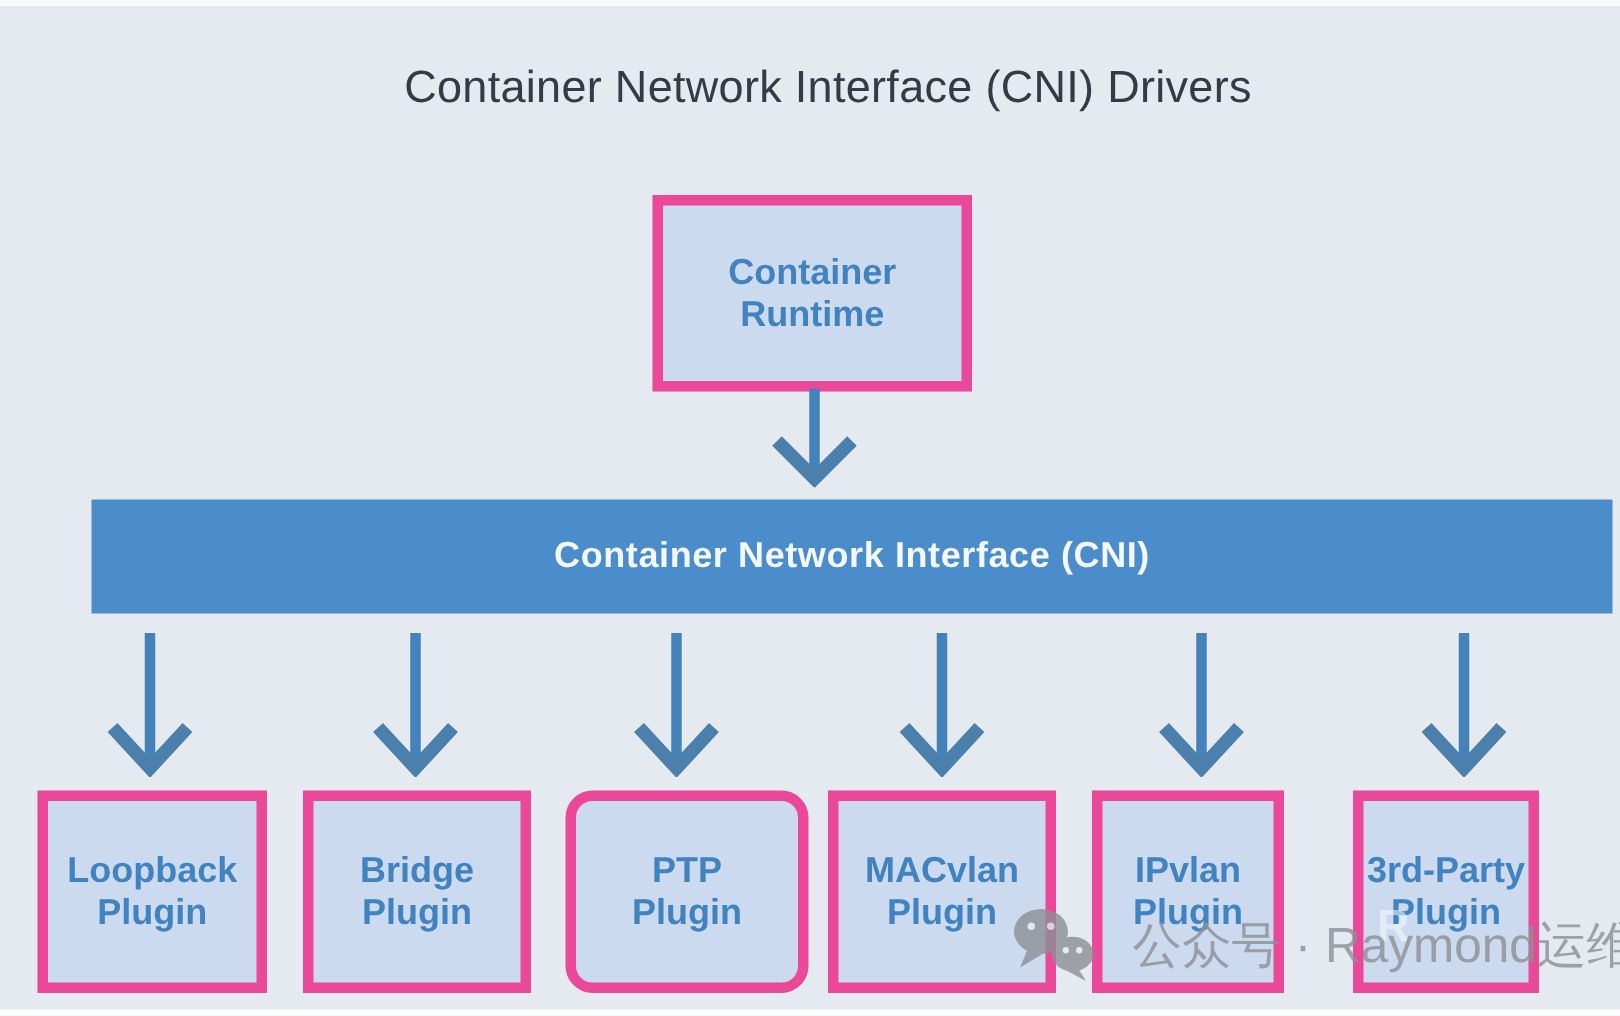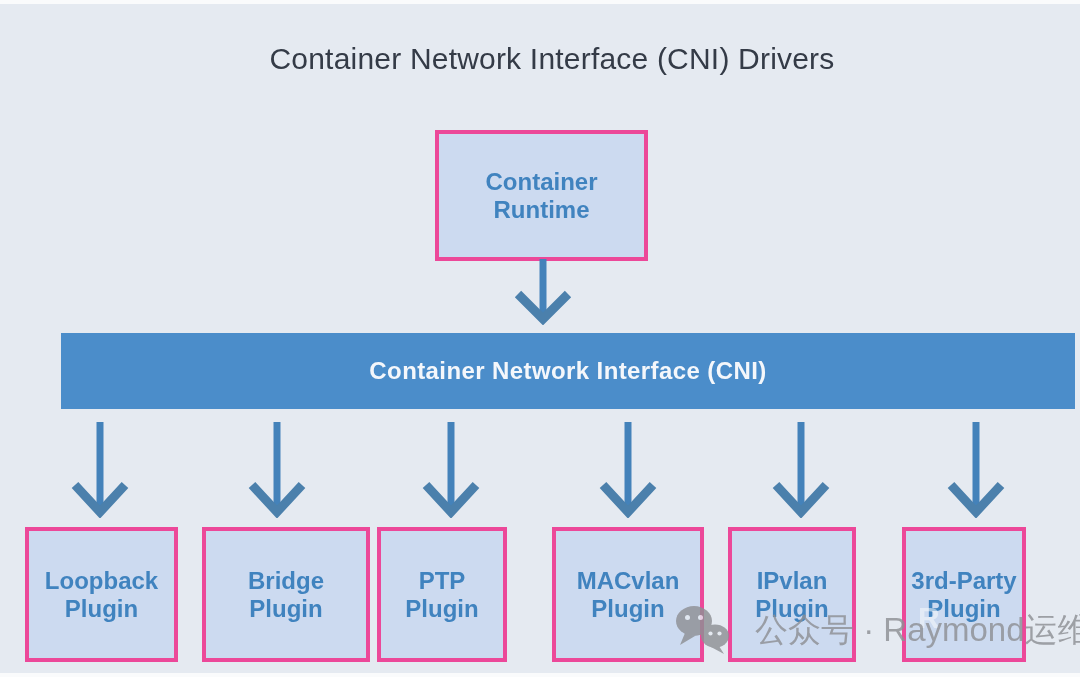--- a/index.html
+++ b/index.html
@@ -13,41 +13,41 @@
   .strip.bottom { bottom:0; }
 
   .title {
     position:absolute; top:30px; left:0; width:100%;
     margin:12px; text-align:center;
     font-size:30px; font-weight:normal; color:#343B47; letter-spacing:0.2px;
   }
 
   .node {
     position:absolute; box-sizing:border-box;
-    border:4px solid #ec4899; background:#CCDAF0;
+    border:7px solid #ec4899; background:#CCDAF0;
     display:flex; align-items:center; justify-content:center; text-align:center;
   }
   .node .lbl { font-size:24px; font-weight:bold; color:#4083BF; line-height:1.15; }
   .node .lbl span { display:block; }
 
   .runtime { left:435px; top:130px; width:213px; height:131px; }
 
   .cni-bar {
     position:absolute; left:33px; top:333px; width:1014px; height:76px;
     background:#4B8DCA;
     display:flex; align-items:center; justify-content:center; text-align:center;margin-left:28px;
   }
   .cni-bar .lbl { color:#F4F7FB; font-size:24px; font-weight:bold; letter-spacing:0.4px; }
 
   .arrow { position:absolute; }
 
   .plugin { top:527px; height:135px; }
   .p1 { left:25px;  width:153px; }
-  .p2 { left:202px; width:168px; }
-  .p3 { left:377px; width:130px; }
+  .p2 { left:202px; width:152px; }
+  .p3 { left:377px; width:162px;border-radius:18px; }
   .p4 { left:552px; width:152px; }
   .p5 { left:728px; width:128px; }
   .p6 { left:902px; width:124px; }
 
   .faint-letter {
     position:absolute; left:918px; top:601px;
     font-size:30px; font-weight:bold; color:rgba(246,249,252,0.55);
   }
 
   .watermark {

